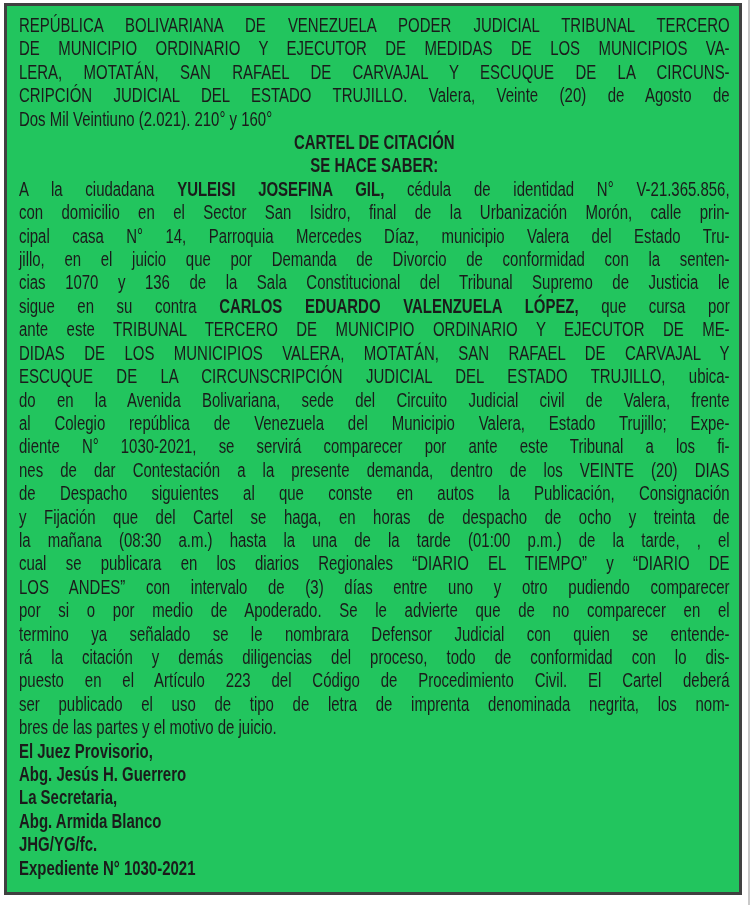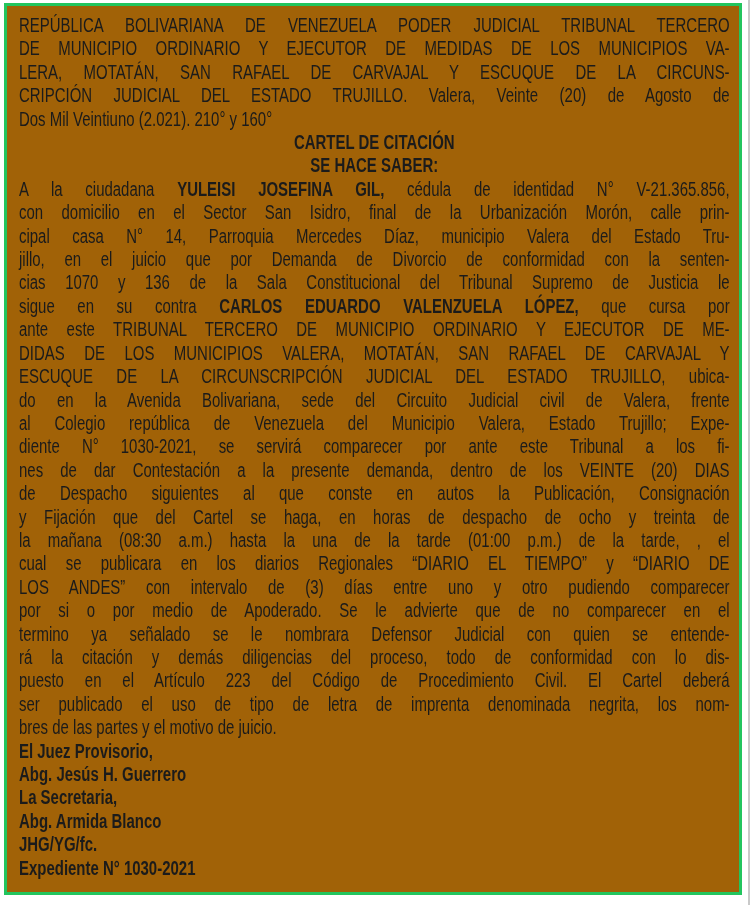--- a/index.html
+++ b/index.html
@@ -9,24 +9,24 @@
     font-family: "Liberation Sans", sans-serif;
     color: #1b1b1b;
     position: relative;
     overflow: hidden;
   }
   .frame {
     position: absolute;
     left: 4px; top: 3px;
     width: 738px; height: 892px;
     box-sizing: border-box;
-    border: 3px solid #22c55e;
+    border: 3px solid #404040;
     padding: 8px 0 0 12px;
     overflow: hidden;
-    background: #a16207;
+    background: #22c55e;
   }
   .scalewrap {
     width: 950px;
     transform: scaleX(0.748);
     transform-origin: 0 0;
   }
   .ln {
     font-size: 20px;
     line-height: 23.4px;
     text-align: justify;

